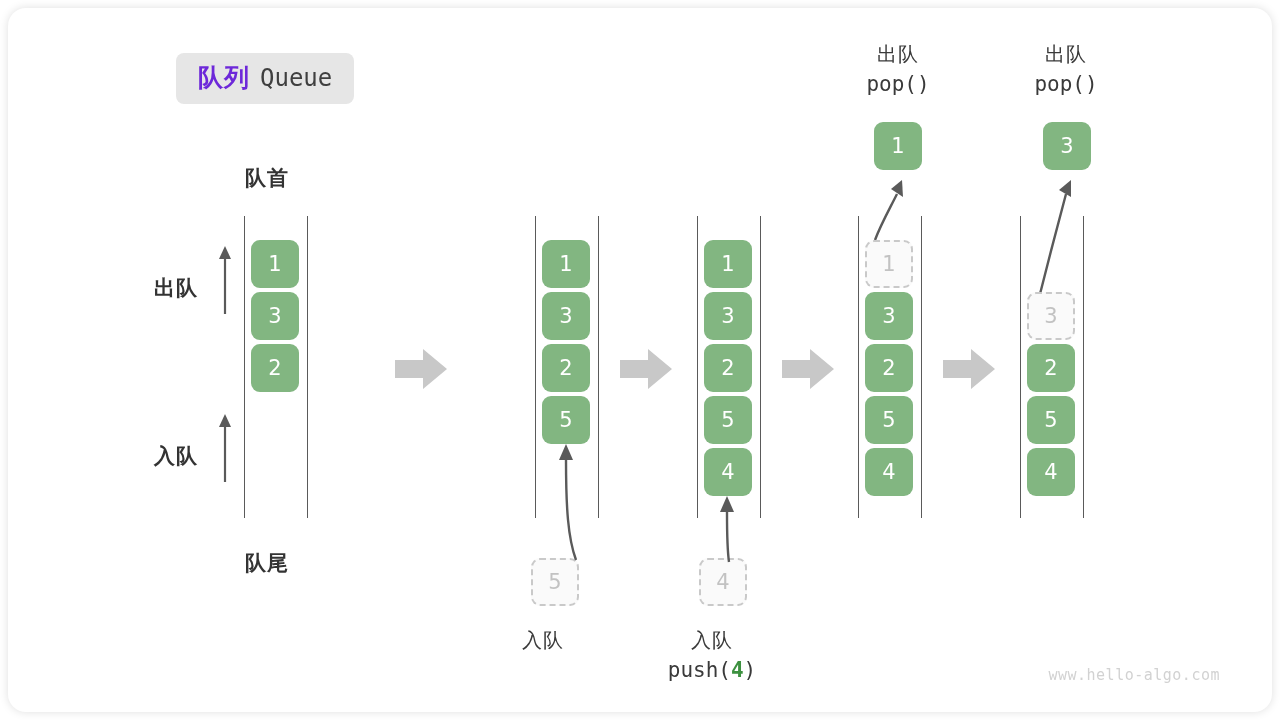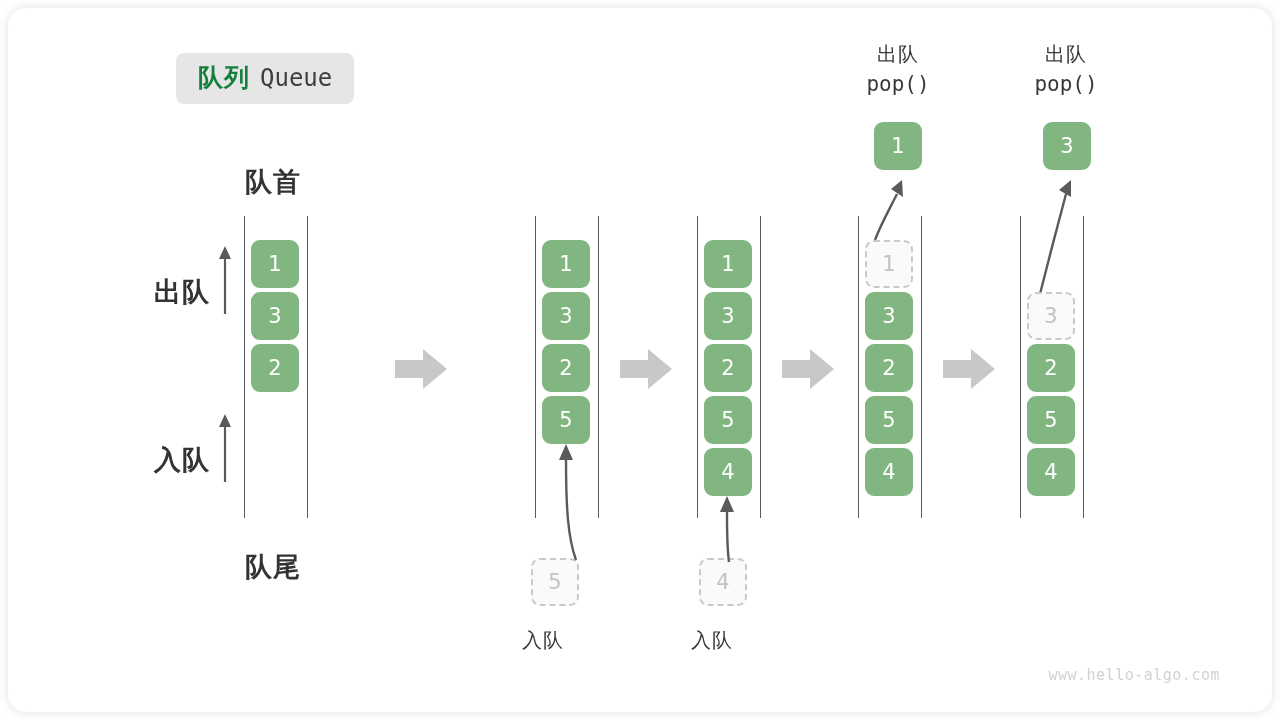--- a/index.html
+++ b/index.html
@@ -33,34 +33,34 @@
     top: 45px;
     padding: 12px 22px 14px 22px;
     background: #e6e6e6;
     border-radius: 8px;
     white-space: nowrap;
     line-height: 1;
   }
   #title-badge .t-cn {
     font-size: 25px;
     font-weight: bold;
-    color: #15803d;
+    color: #6d28d9;
     letter-spacing: 1px;
   }
   #title-badge .t-en {
     font-size: 24px;
     color: #3f3f3f;
     font-family: "DejaVu Sans Mono", "Liberation Mono", monospace;
     margin-left: 10px;
   }
 
   
   .cn-label {
     position: absolute;
-    font-size: 27px;
+    font-size: 21px;
     font-weight: bold;
     color: #333333;
     white-space: nowrap;
     letter-spacing: 1px;
   }
   .op-label {
     position: absolute;
     text-align: center;
     white-space: nowrap;
     line-height: 1.45;
@@ -202,20 +202,21 @@
     <div class="cell filled" style="left:696px; top:388px;">5</div>
     <div class="cell filled" style="left:696px; top:440px;">4</div>
     <div class="cell ghost" style="left:691px; top:550px;">4</div>
   </div>
   <svg class="motion-arrow" style="left:695px; top:482px;" width="60" height="75" viewBox="0 0 60 75">
     <path d="M26 72 C 24 58, 24 44, 24 22" stroke="#5a5a5a" stroke-width="2.4" fill="none"></path>
     <path d="M24 6 L31 22 L17 22 Z" fill="#5a5a5a"></path>
   </svg>
   <div class="op-label" style="left:614px; top:618px; width:180px;">
     <span class="op-cn">入队</span>
+    <span class="op-code"><span>push(</span><span class="arg">4</span><span>)</span></span>
   </div>
 
   <svg class="step-arrow" style="left:774px; top:338px;" viewBox="0 0 54 46">
     <path d="M0 14 L28 14 L28 3 L52 23 L28 43 L28 32 L0 32 Z" fill="#c8c8c8"></path>
   </svg>
 
   <div class="op-label" style="left:800px; top:32px; width:180px;">
     <span class="op-cn">出队</span>
     <span class="op-code">pop()</span>
   </div>

